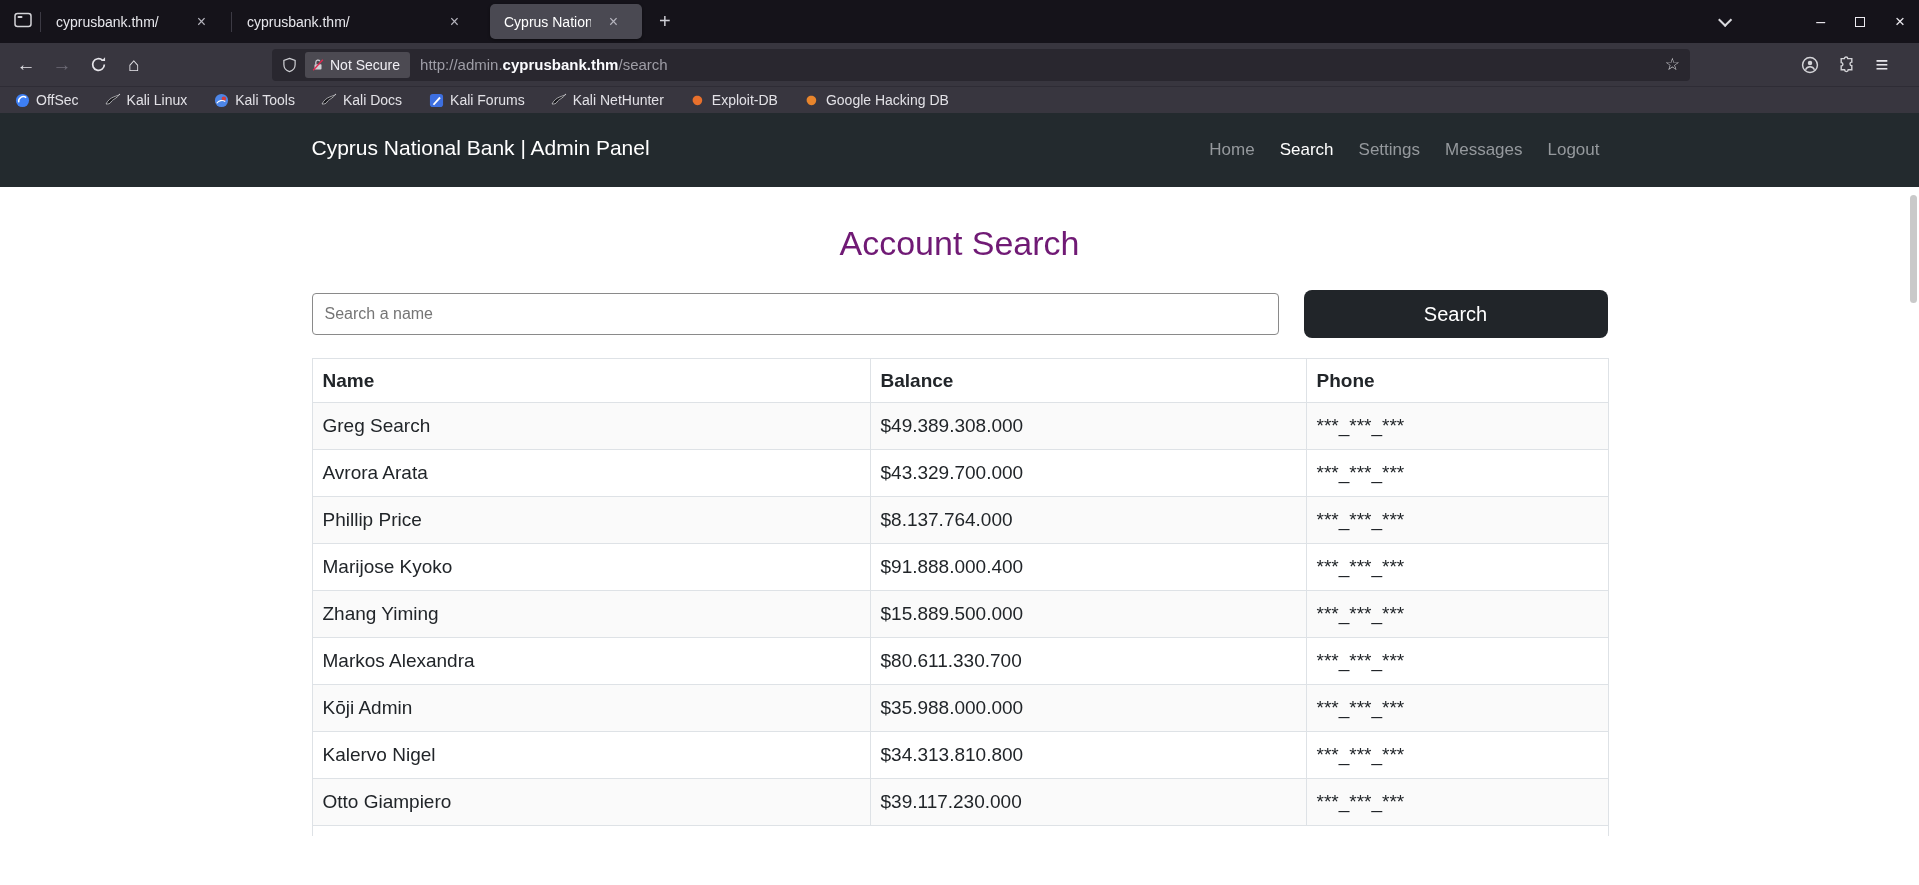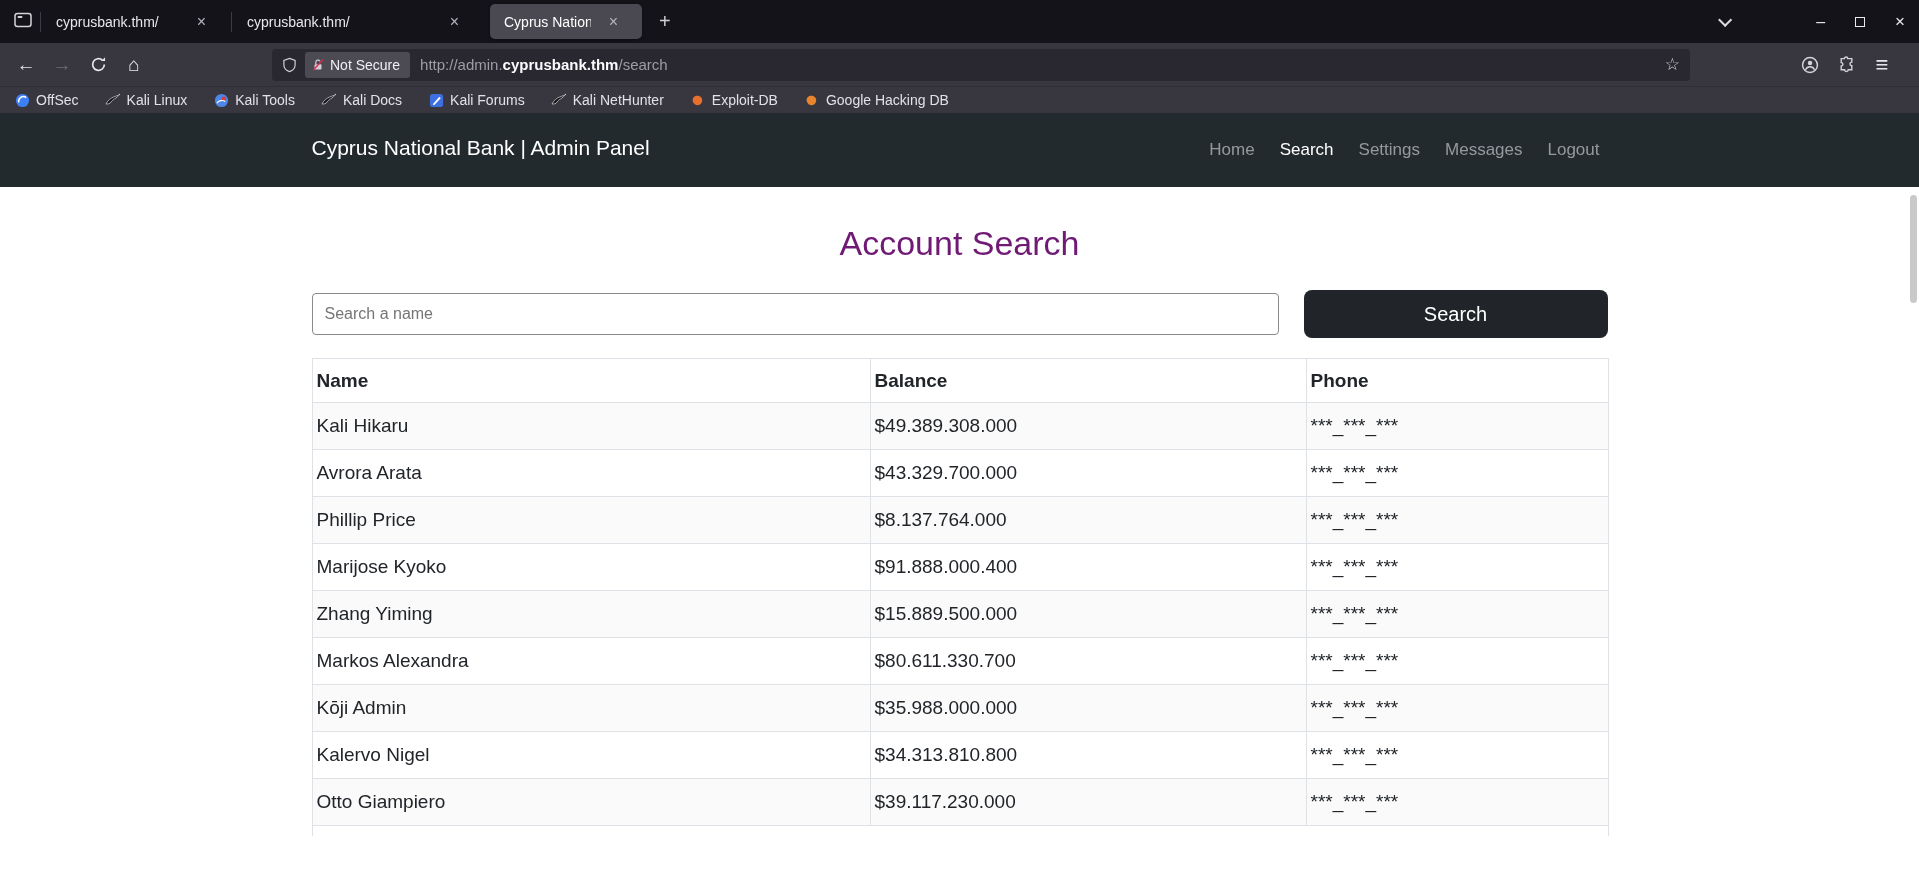--- a/index.html
+++ b/index.html
@@ -57,21 +57,21 @@
   .page-title { text-align:center; font-size:34px; font-weight:500; color:#701a75; margin-top:37px; }
 
   .search-row { display:flex; align-items:center; gap:25px; margin-top:27px; }
   .search-input { flex:1; height:42px; border:1px solid #8a8a8a; border-radius:4px; font-size:16px;
                   padding:0 12px; color:#212529; font-family:"Liberation Sans",sans-serif; outline:none; }
   .search-input::placeholder { color:#757575; }
   .search-btn { width:304px; height:48px; background:#212529; color:#fff; border:none; border-radius:8px;
                 font-size:20px; font-family:"Liberation Sans",sans-serif; }
 
   table { width:100%; border-collapse:collapse; margin-top:20px; table-layout:fixed; }
-  th, td { border:1px solid #dee2e6; text-align:left; padding-left:4px; font-size:19px; color:#212529; }
+  th, td { border:1px solid #dee2e6; text-align:left; padding-left:10px; font-size:19px; color:#212529; }
   th { height:44px; font-weight:bold; }
   td { height:47px; }
   tbody tr:nth-child(odd) { background:#fafafa; }
   tr.partial td { height:10px; border-bottom:none; }
 
   .scroll-thumb { position:absolute; right:2px; top:195px; width:7px; height:108px;
                   background:#c9c9c9; border-radius:4px; }
 </style>
 </head>
 <body>
@@ -258,21 +258,21 @@
       </colgroup>
     <thead>
       <tr>
         <th>Name</th>
         <th>Balance</th>
         <th>Phone</th>
       </tr>
     </thead>
     <tbody id="table-body">
   <tr>
-    <td>Kali Hikaru</td>
+    <td>Greg Search</td>
     <td>$49.389.308.000</td>
     <td>***_***_***</td>
   </tr>
 
   <tr>
     <td>Avrora Arata</td>
     <td>$43.329.700.000</td>
     <td>***_***_***</td>
   </tr>
 

